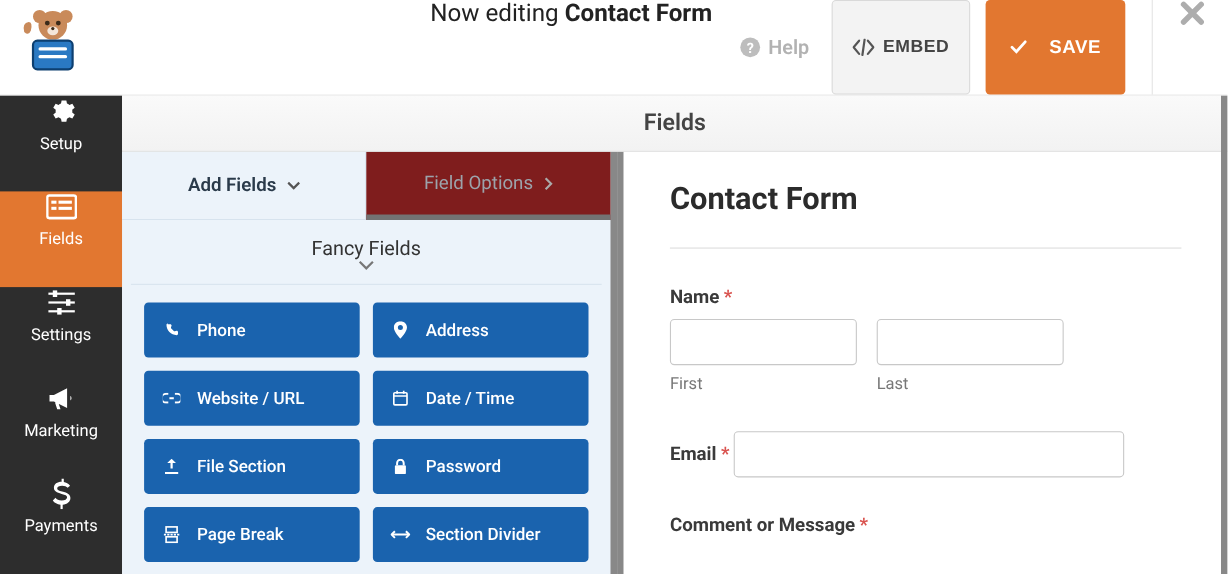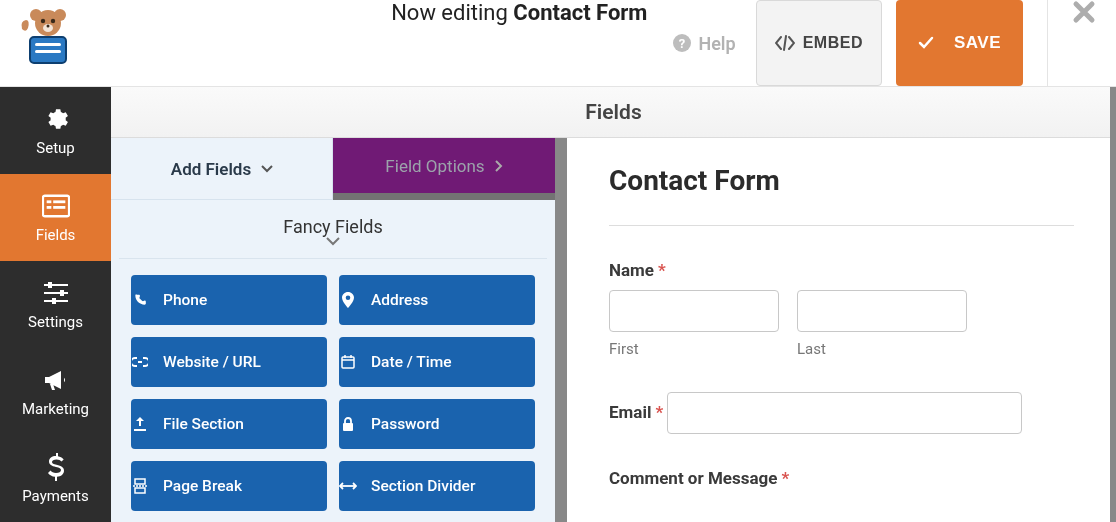--- a/index.html
+++ b/index.html
@@ -94,21 +94,20 @@
       width: 111px;
       background: #2d2d2d;
       display: flex;
       flex-direction: column;
     }
     .rail-item {
       height: 87px;
       display: flex;
       flex-direction: column;
       align-items: center;
-      justify-content: center;
       gap: 6px;
       color: #fff;
       font-size: 15px;
       cursor: pointer;
     }
     .rail-item.active {
       background: #e27730;
     }
     .rail-icon { width: 28px; height: 28px; display:flex; align-items:center; justify-content:center; }
 
@@ -157,23 +156,23 @@
       gap: 10px;
       cursor: pointer;
     }
     .panel-tab.add {
       background: #ecf3fa;
       color: #2a3a4a;
       font-weight: 600;
       box-shadow: inset -1px -1px 0 #d7e3ee;
     }
     .panel-tab.options {
-      background: #701a75;
+      background: #7f1d1d;
       color: #9ca3ab;
-      border-bottom: 7px solid #737373;
+      border-bottom: 5px solid #737373;
       text-align: center;
     }
     .section-header {
       display: flex;
       align-items: center;
       justify-content: space-between;
       font-size: 18px;
       color: #333;
       padding: 16px 26px 12px 26px;
       border-bottom: 1px solid #d9e4ee;
@@ -188,21 +187,21 @@
       gap: 12px;
     }
     .field-btn {
       background: #1a63ae;
       color: #fff;
       border-radius: 4px;
       height: 50px;
       display: flex;
       align-items: center;
       gap: 14px;
-      padding: 0 0;
+      padding: 0 16px;
       font-size: 15.5px;
       font-weight: 500;
       cursor: grab;
     }
     .field-btn .fi { width:18px; display:flex; justify-content:center; }
 
     
     .preview-gutter {
       width: 6px;
       background: #888;

